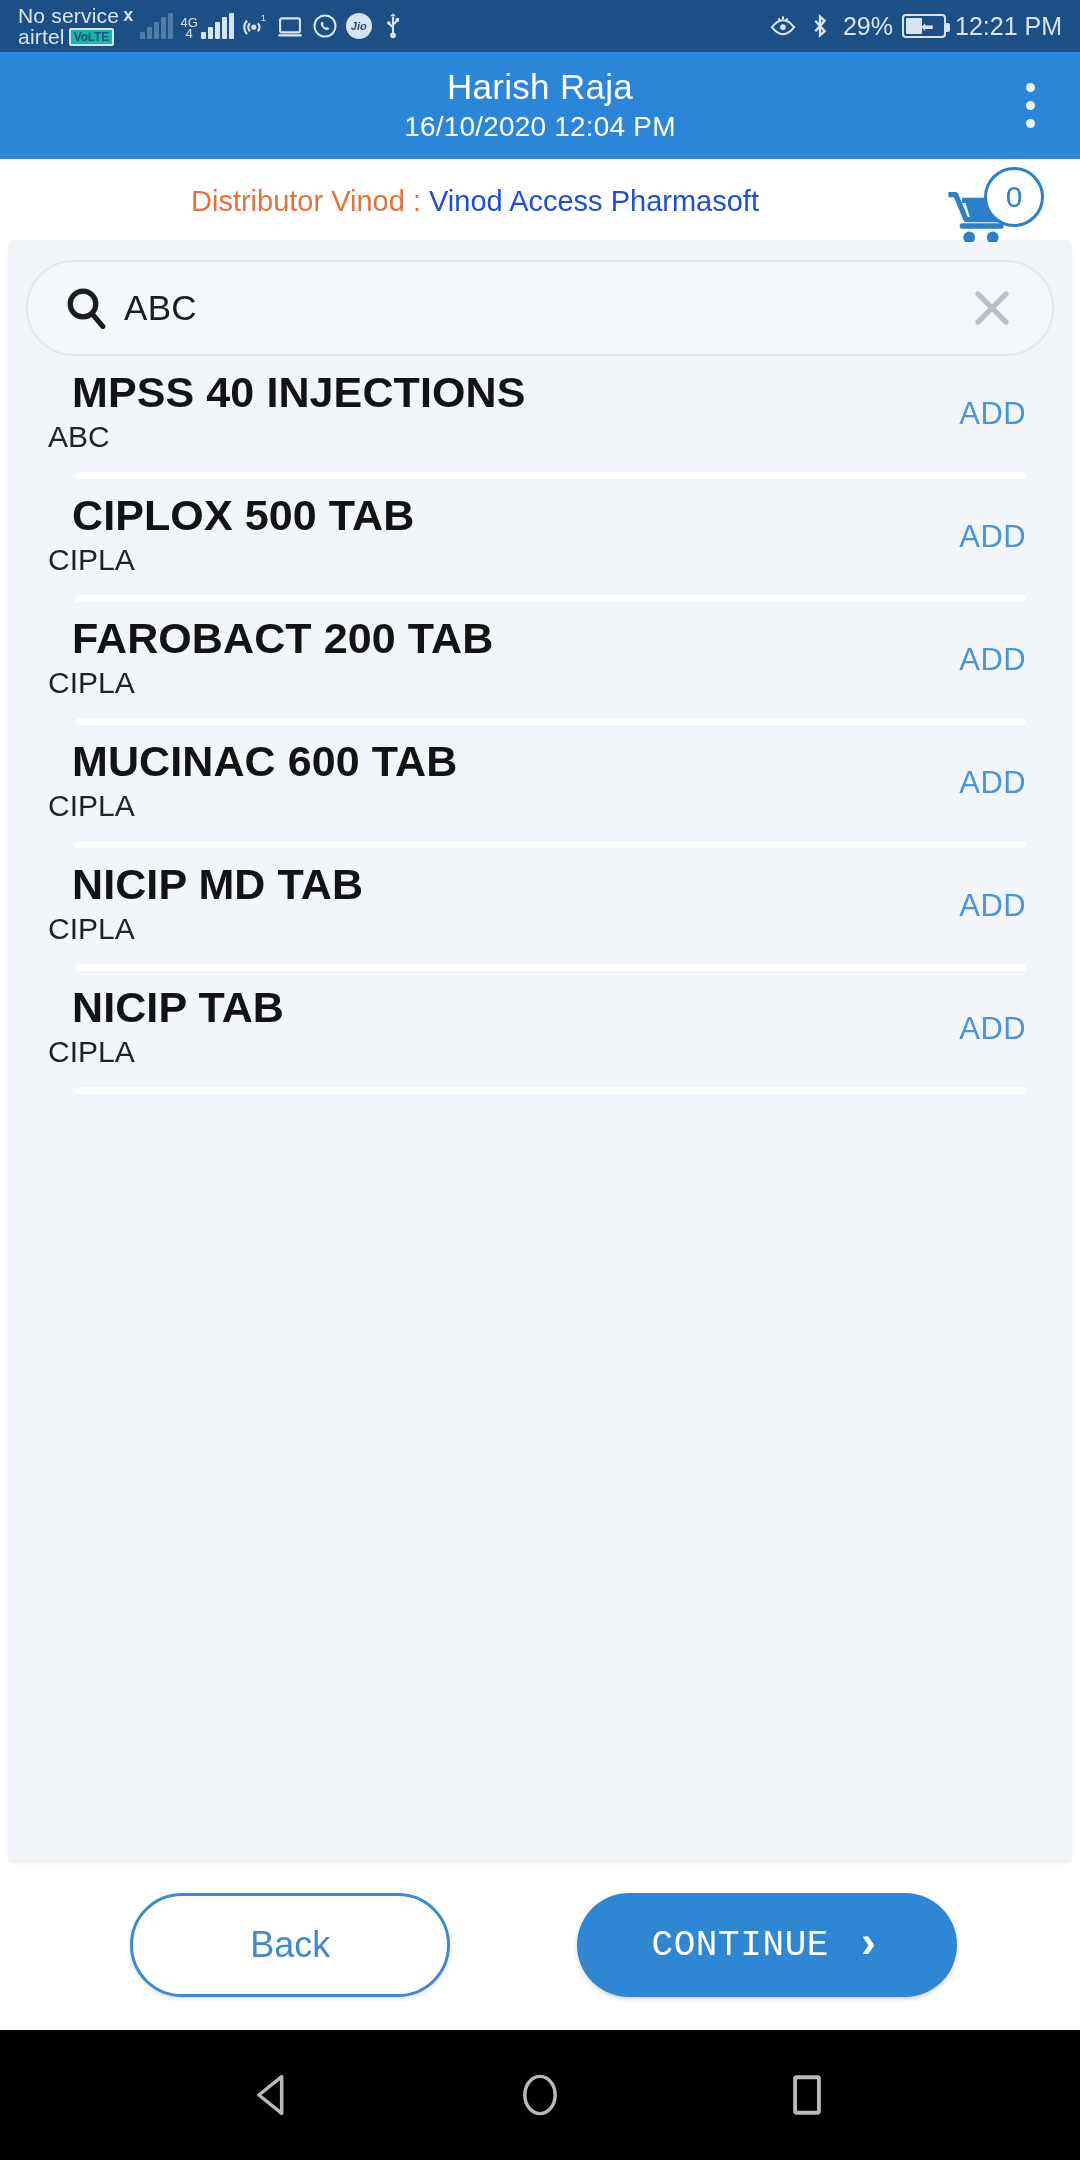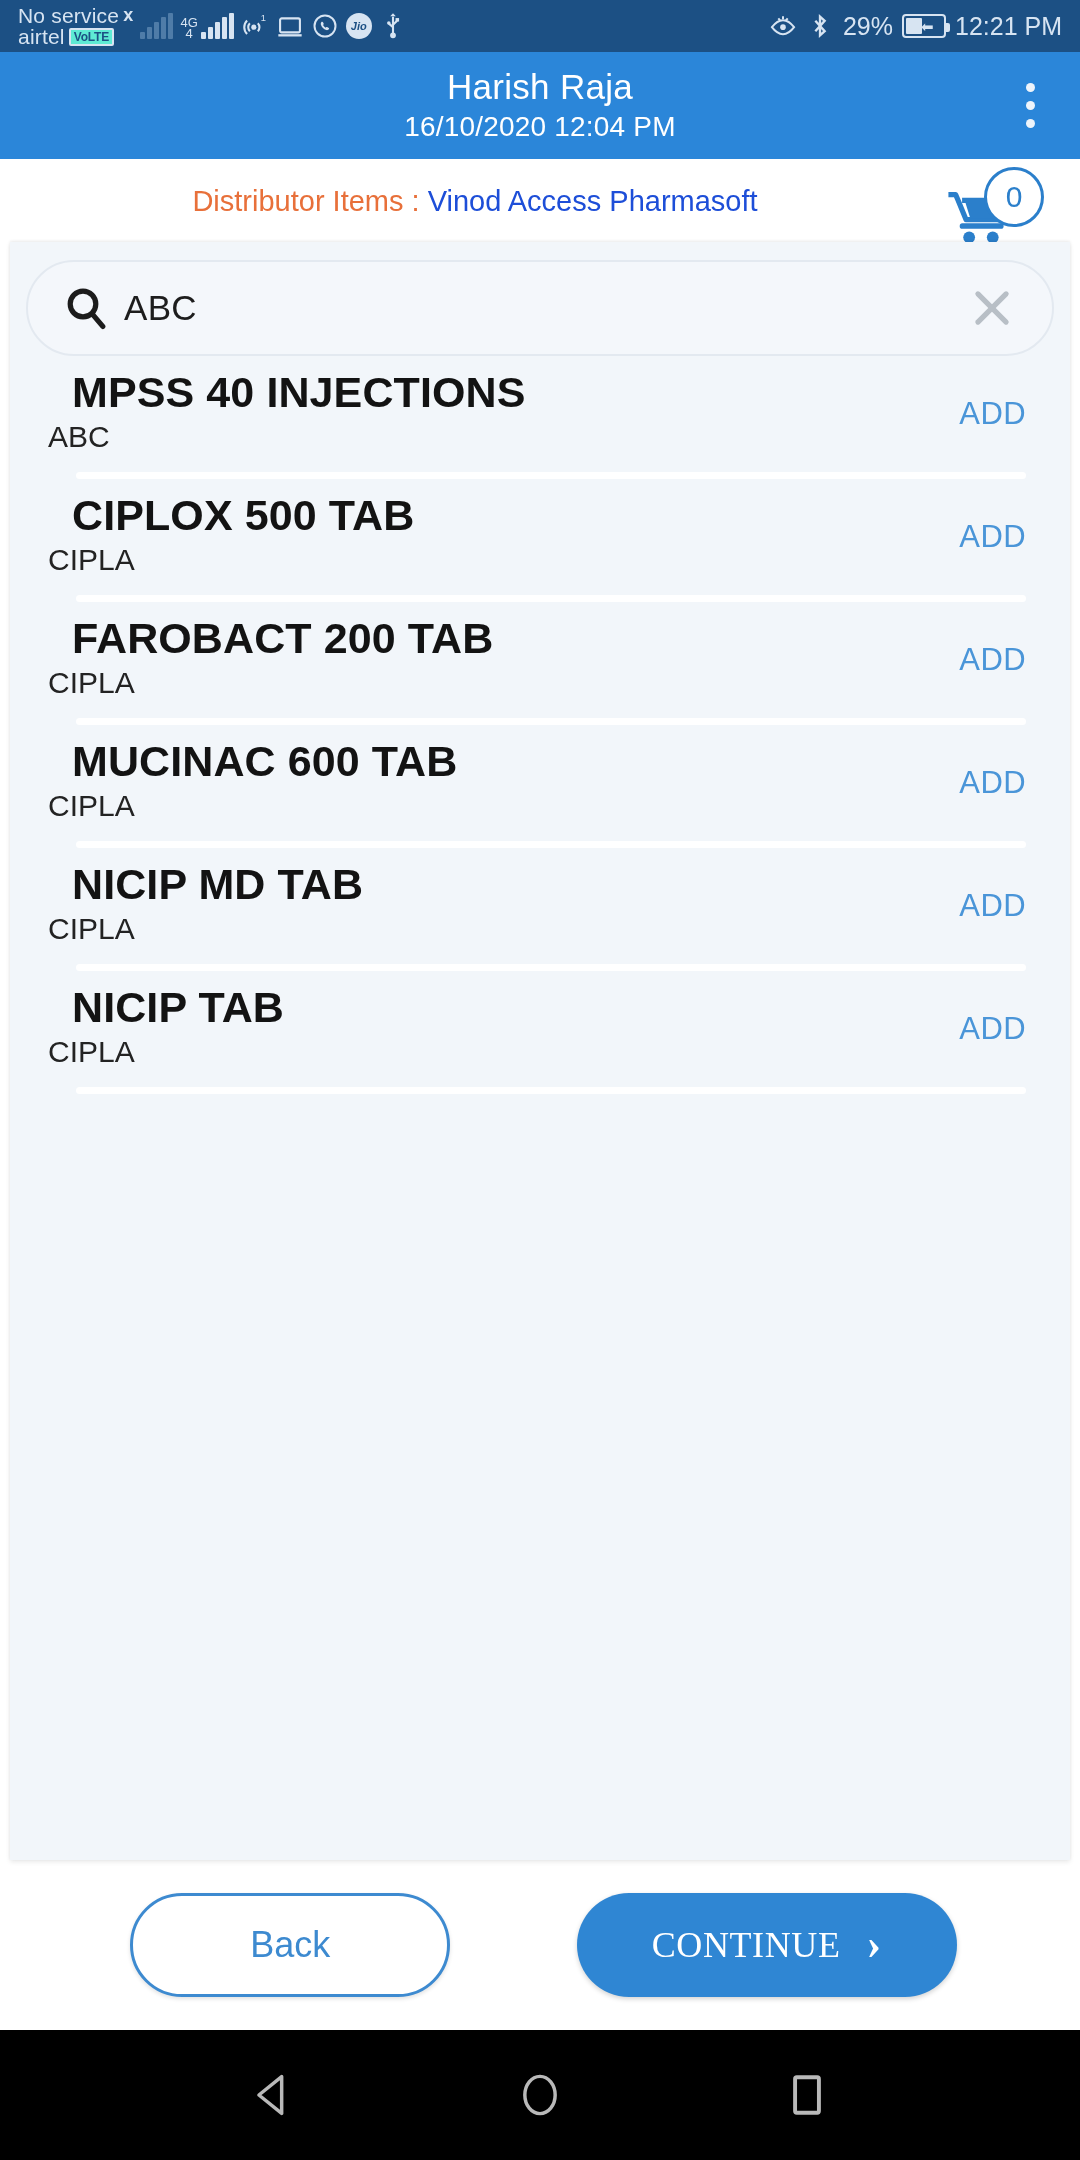--- a/index.html
+++ b/index.html
@@ -30,21 +30,21 @@
   .carrier-block {
     display: flex; flex-direction: column; justify-content: center;
     line-height: 1.02; font-size: 21px; letter-spacing: .2px;
   }
   .carrier-row { display: flex; align-items: center; gap: 4px; }
   .noservice-x { font-size: 18px; font-weight: bold; }
   .volte-badge {
     border: 2px solid #d7e4f2; border-radius: 2px;
     font-size: 12px; font-weight: bold; padding: 0px 3px;
     line-height: 14px; letter-spacing: -.2px;
-    background: #5eead4; color: #1c5084;
+    background: #14b8a6; color: #1c5084;
   }
   .bars { display: flex; align-items: flex-end; gap: 2px; height: 26px; }
   .bars i { display: block; width: 5px; background: #4f7ca8; border-radius: 1px; }
   .bars.active i { background: #d7e4f2; }
   .bars i:nth-child(1) { height: 7px; }
   .bars i:nth-child(2) { height: 12px; }
   .bars i:nth-child(3) { height: 17px; }
   .bars i:nth-child(4) { height: 22px; }
   .bars i:nth-child(5) { height: 26px; }
   .sig-group { display: flex; align-items: flex-end; gap: 3px; }
@@ -197,21 +197,21 @@
     font-size: 36px; font-family: "Liberation Sans", sans-serif;
     display: flex; align-items: center; justify-content: center;
     cursor: pointer;
     box-shadow: 0 2px 4px rgba(0,0,0,.12);
   }
   .btn-continue {
     width: 380px; height: 104px;
     border: none; border-radius: 60px;
     background: #2f86d3; color: #ffffff;
     font-size: 36px; letter-spacing: .6px;
-    font-family: Liberation Serif, serif;
+    font-family: Liberation Mono, monospace;
     display: flex; align-items: center; justify-content: center; gap: 26px;
     cursor: pointer;
     box-shadow: 0 2px 5px rgba(0,0,0,.18);
   }
   .btn-continue .chev { font-size: 44px; line-height: 40px; font-weight: bold; }
 
   
   .navbar {
     flex: 0 0 130px; height: 130px;
     background: #000000;
@@ -324,21 +324,21 @@
     <div class="appbar-sub">16/10/2020 12:04 PM</div>
     <div class="overflow-menu">
       <span></span>
         <span></span>
         <span></span>
     </div>
   </div>
 
   <div class="dist-strip">
     <div class="dist-text">
-      <span class="dist-label">Distributor Items :</span>
+      <span class="dist-label">Distributor Vinod :</span>
       <span class="dist-value">Vinod Access Pharmasoft</span>
     </div>
     <div class="cart-wrap">
       <span class="cart-ico">
         <svg viewBox="0 0 28 24" fill="currentColor">
           <path d="M0.6 2.1h3.1l1.0 2.4 3.4 8.2h14.0l3.1-8.2H6.4" fill="none" stroke="currentColor" stroke-width="2.2" stroke-linejoin="round"></path>
           <path d="M7.6 4.8h16.4l-2.9 7.4H9.9z" fill="currentColor"></path>
           <rect x="5.4" y="14.2" width="18.6" height="2.4" rx="1.1"></rect>
           <circle cx="9.4" cy="20.2" r="2.5"></circle>
           <circle cx="19.4" cy="20.2" r="2.5"></circle>

